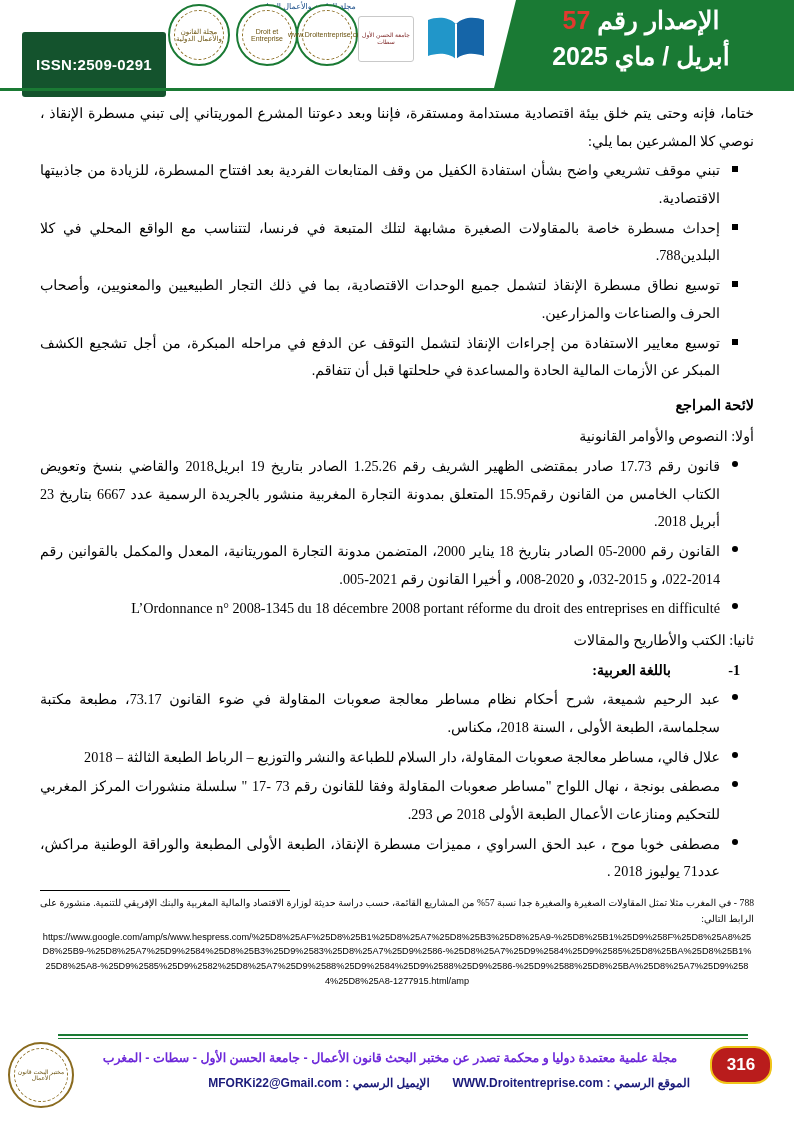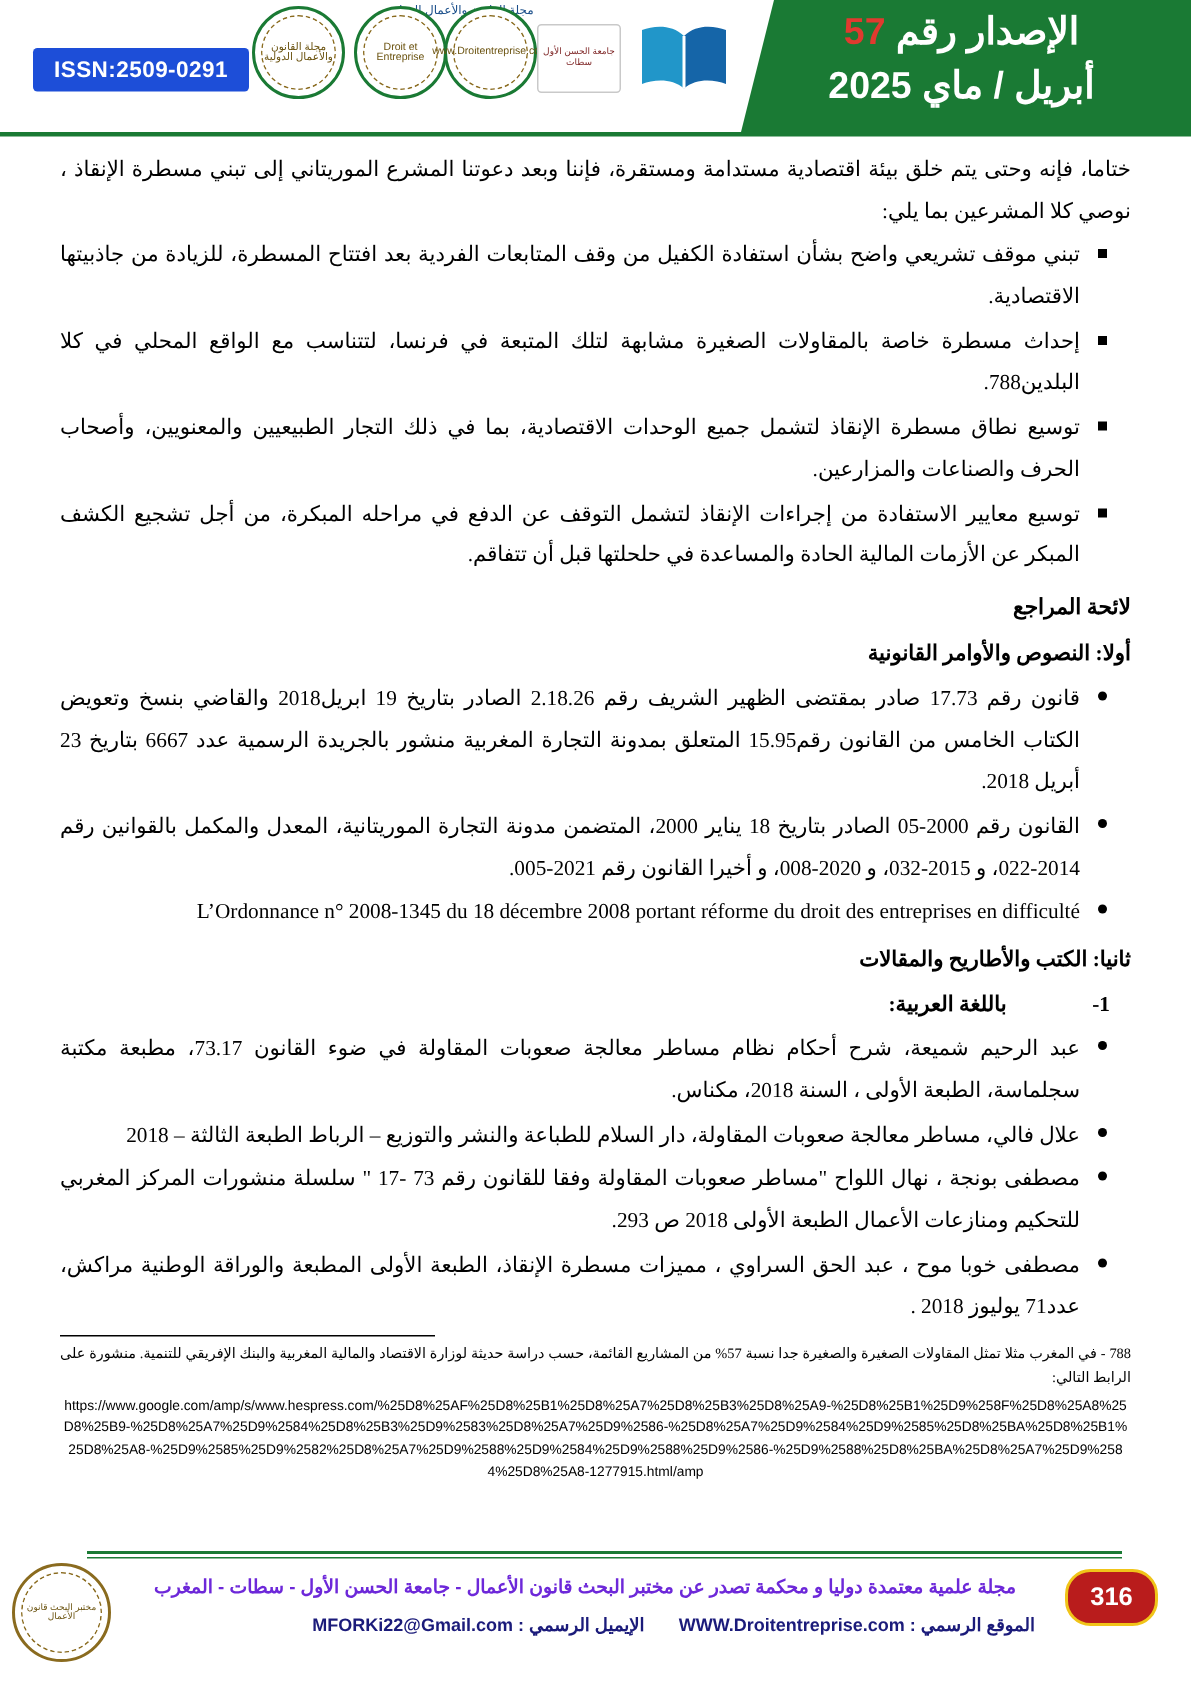--- a/index.html
+++ b/index.html
@@ -14,24 +14,24 @@
   .page{position:relative;width:794px;height:1123px;box-sizing:border-box;}
 
   
   .header{position:relative;height:90px;}
   .hdr-left-band{
     position:absolute;left:0;top:0;width:505px;height:88px;
     background:#ffffff;
   }
   .issn-box{
     position:absolute;left:22px;top:32px;
-    background:#1d4ed8;color:#fff;
+    background:#14532d;color:#fff;
     font-family:"Liberation Sans", sans-serif;
     font-weight:bold;font-size:15px;
-    padding:6px 14px;border-radius:3px;
+    padding:24px 14px;border-radius:3px;
     letter-spacing:.3px;
   }
   .logo-seal{
     position:absolute;top:4px;width:62px;height:62px;border-radius:50%;
     border:2px solid #1a7a34;box-sizing:border-box;
     display:flex;align-items:center;justify-content:center;
     background:#fff;
   }
   .logo-seal .inner{
     width:48px;height:48px;border-radius:50%;
@@ -84,21 +84,21 @@
     position:absolute;left:40px;right:40px;top:100px;
     width:714px;
     direction:rtl;text-align:justify;
     font-size:14.2px;line-height:1.95;
   }
   p.para{margin:0 0 2px 0;text-align:justify;}
   h3.sec{
     margin:6px 0 2px 0;font-size:14.5px;font-weight:bold;text-align:right;
   }
   h4.sub{
-    margin:4px 0 2px 0;font-size:14.2px;font-weight:bold;text-align:right;
+    margin:4px 0 2px 0;font-size:14.2px;font-weight:normal;text-align:right;
   }
   ul.sq, ul.dt{margin:0 0 2px 0;padding:0 34px 0 0;list-style:none;}
   ul.sq > li{position:relative;margin:0 0 2px 0;text-align:justify;}
   ul.sq > li::before{
     content:"";position:absolute;right:-18px;top:9px;
     width:6px;height:6px;background:#000;
   }
   ul.dt > li{position:relative;margin:0 0 2px 0;text-align:justify;}
   ul.dt > li::before{
     content:"";position:absolute;right:-18px;top:8px;
@@ -211,21 +211,21 @@
       <li>تبني موقف تشريعي واضح بشأن استفادة الكفيل من وقف المتابعات الفردية بعد افتتاح  المسطرة، للزيادة من جاذبيتها الاقتصادية.</li>
       <li>إحداث مسطرة خاصة بالمقاولات الصغيرة مشابهة لتلك المتبعة في فرنسا، لتتناسب مع الواقع المحلي في كلا البلدين788.</li>
       <li>توسيع نطاق مسطرة الإنقاذ لتشمل جميع الوحدات الاقتصادية، بما في ذلك التجار الطبيعيين والمعنويين، وأصحاب الحرف والصناعات والمزارعين.</li>
       <li>توسيع معايير الاستفادة من إجراءات الإنقاذ لتشمل التوقف عن الدفع في مراحله المبكرة، من أجل تشجيع الكشف المبكر عن الأزمات المالية الحادة والمساعدة في حلحلتها قبل أن تتفاقم.</li>
     </ul>
 
     <h3 class="sec">لائحة المراجع</h3>
     <h4 class="sub">أولا: النصوص والأوامر القانونية</h4>
 
     <ul class="dt">
-      <li>قانون رقم 17.73 صادر بمقتضى الظهير الشريف رقم 2.18.26 الصادر بتاريخ 19 ابريل2018 والقاضي بنسخ وتعويض الكتاب الخامس من القانون رقم15.95 المتعلق بمدونة التجارة المغربية منشور بالجريدة الرسمية عدد 6667 بتاريخ 23 أبريل 2018.</li>
+      <li>قانون رقم 17.73 صادر بمقتضى الظهير الشريف رقم 1.25.26 الصادر بتاريخ 19 ابريل2018 والقاضي بنسخ وتعويض الكتاب الخامس من القانون رقم15.95 المتعلق بمدونة التجارة المغربية منشور بالجريدة الرسمية عدد 6667 بتاريخ 23 أبريل 2018.</li>
       <li>القانون رقم 2000-05 الصادر بتاريخ 18 يناير 2000، المتضمن مدونة التجارة الموريتانية، المعدل والمكمل بالقوانين رقم 2014-022، و 2015-032، و 2020-008، و أخيرا القانون رقم 2021-005.</li>
       <li><span class="ltr">L’Ordonnance n° 2008-1345 du 18 décembre 2008 portant réforme du droit des entreprises en difficulté</span></li>
     </ul>
 
     <h4 class="sub">ثانيا: الكتب والأطاريح والمقالات</h4>
 
     <div class="numlist">
       <div class="numitem">
         <span>1-</span>
         <span style="display:inline-block;width:50px;"></span>

